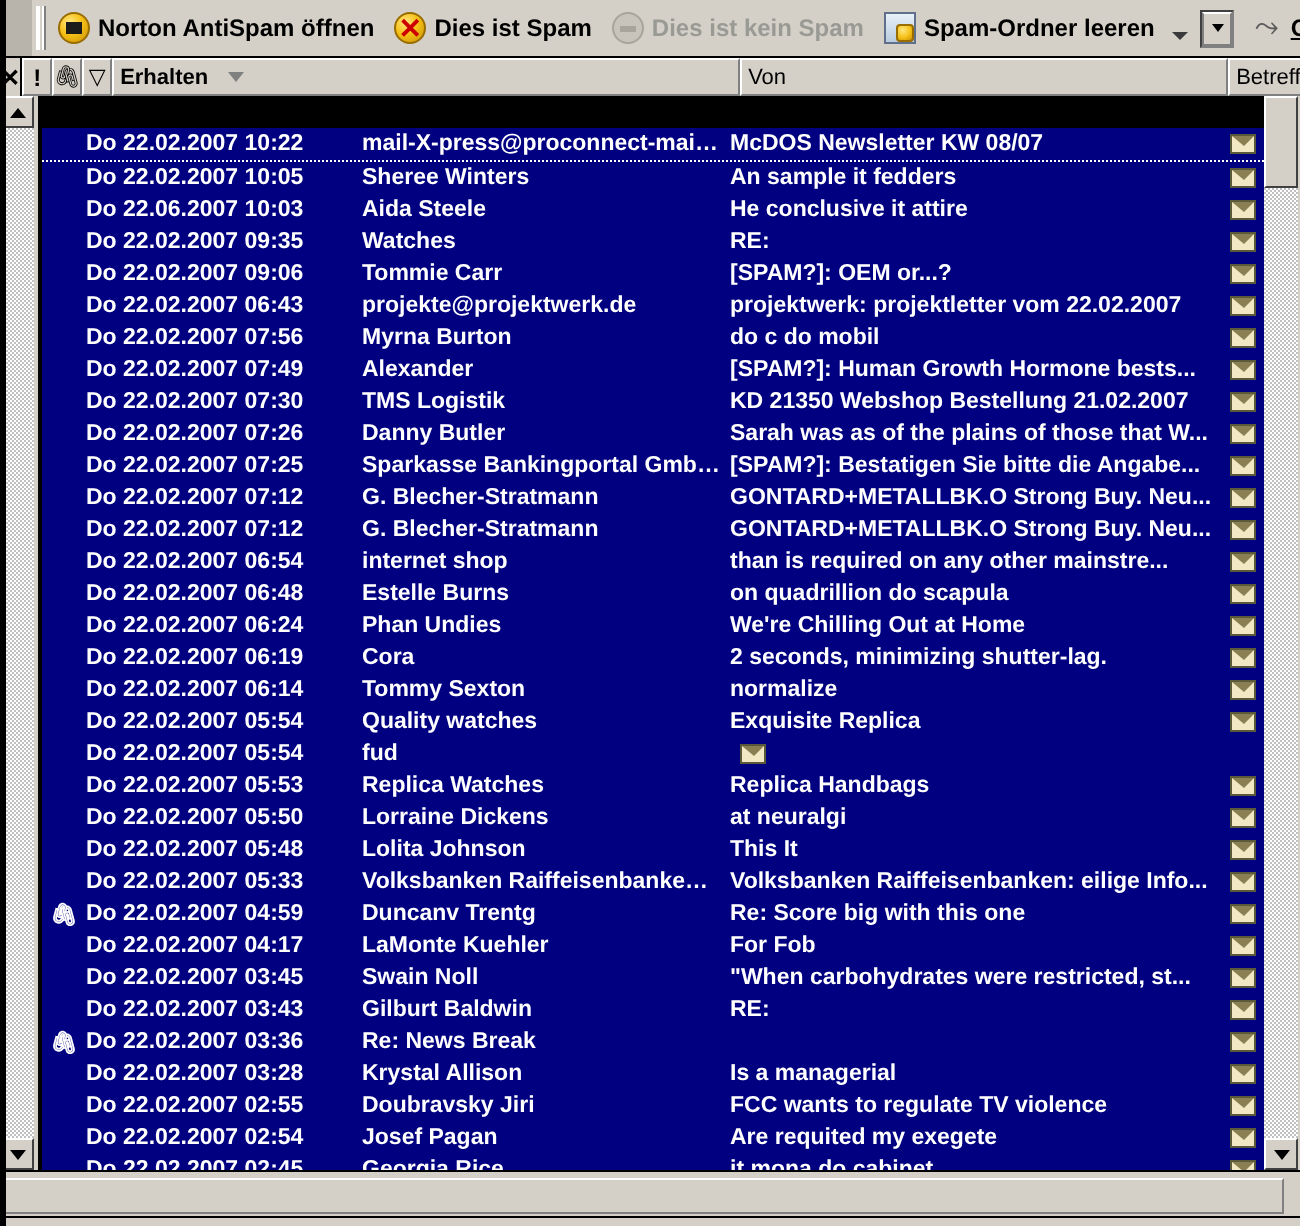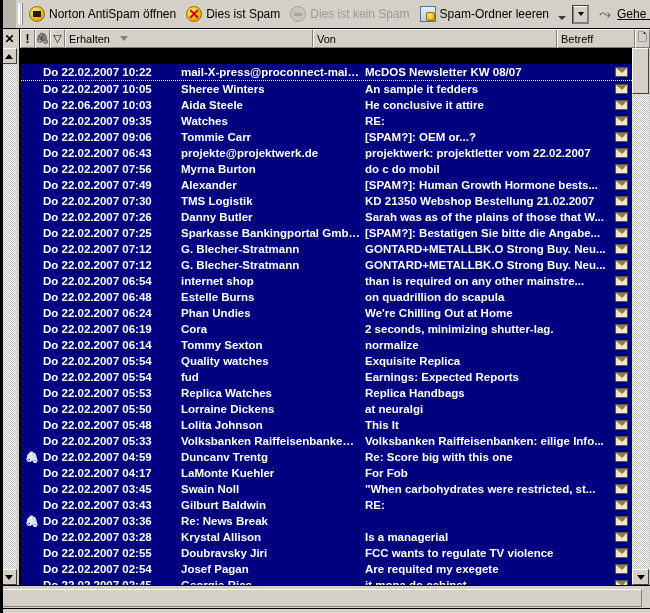--- a/index.html
+++ b/index.html
@@ -61,21 +61,21 @@
     padding: 0 5px 0 3px;
     gap: 4px;
     font-size: 12px;
     color: #000;
     white-space: nowrap;
     border: 1px solid transparent;
     box-sizing: border-box;
     cursor: default;
   }
   .tb-btn.disabled { color: #9a9a94; }
-  .tb-label { font-size: 12px; line-height: 12px; }
+  .tb-label { font-size: 12px; line-height: 12px; font-weight: bold; }
 
   
   .ic { width: 16px; height: 16px; flex: 0 0 auto; position: relative; display:inline-block;}
   .ic-norton {
     border-radius: 50%;
     background: radial-gradient(circle at 35% 30%, #ffe680 0%, #f5c116 45%, #c98f05 100%);
     border: 1px solid #9a6d00;
     box-sizing: border-box;
   }
   .ic-norton::after {
@@ -418,21 +418,21 @@
   <div class="hdrrow">
     <div class="hdr-closebox">✕</div>
     <div class="hdr-cols">
       <div class="hcell narrow hcell-bang">!</div>
       <div class="hcell narrow">
         <span class="hcell-clip">🖇</span>
       </div>
       <div class="hcell narrow">
         <span style="font-size:11px;">▽</span>
       </div>
-      <div class="hcell" style="width:248px;">
+      <div class="hcell" style="width:314px;font-weight:bold;">
         <span>Erhalten</span>
         <span class="hcell-sorttri"></span>
       </div>
       <div class="hcell" style="width:244px;">
         <span>Von</span>
       </div>
       <div class="hcell" style="flex:1 1 auto;">
         <span>Betreff</span>
       </div>
       <div class="hcell narrow">
@@ -621,21 +621,20 @@
         <div class="c-from">Quality watches</div>
         <div class="c-subj">Exquisite Replica</div>
         <div class="c-env">
           <span class="envelope"></span>
         </div>
       </div>
       <div class="row">
         <div class="c-clip"></div>
         <div class="c-date">Do 22.02.2007 05:54</div>
         <div class="c-from">fud</div>
-        <div class="c-subj">Earnings: Expected Reports</div>
         <div class="c-env">
           <span class="envelope"></span>
         </div>
       </div>
       <div class="row">
         <div class="c-clip"></div>
         <div class="c-date">Do 22.02.2007 05:53</div>
         <div class="c-from">Replica Watches</div>
         <div class="c-subj">Replica Handbags</div>
         <div class="c-env">

